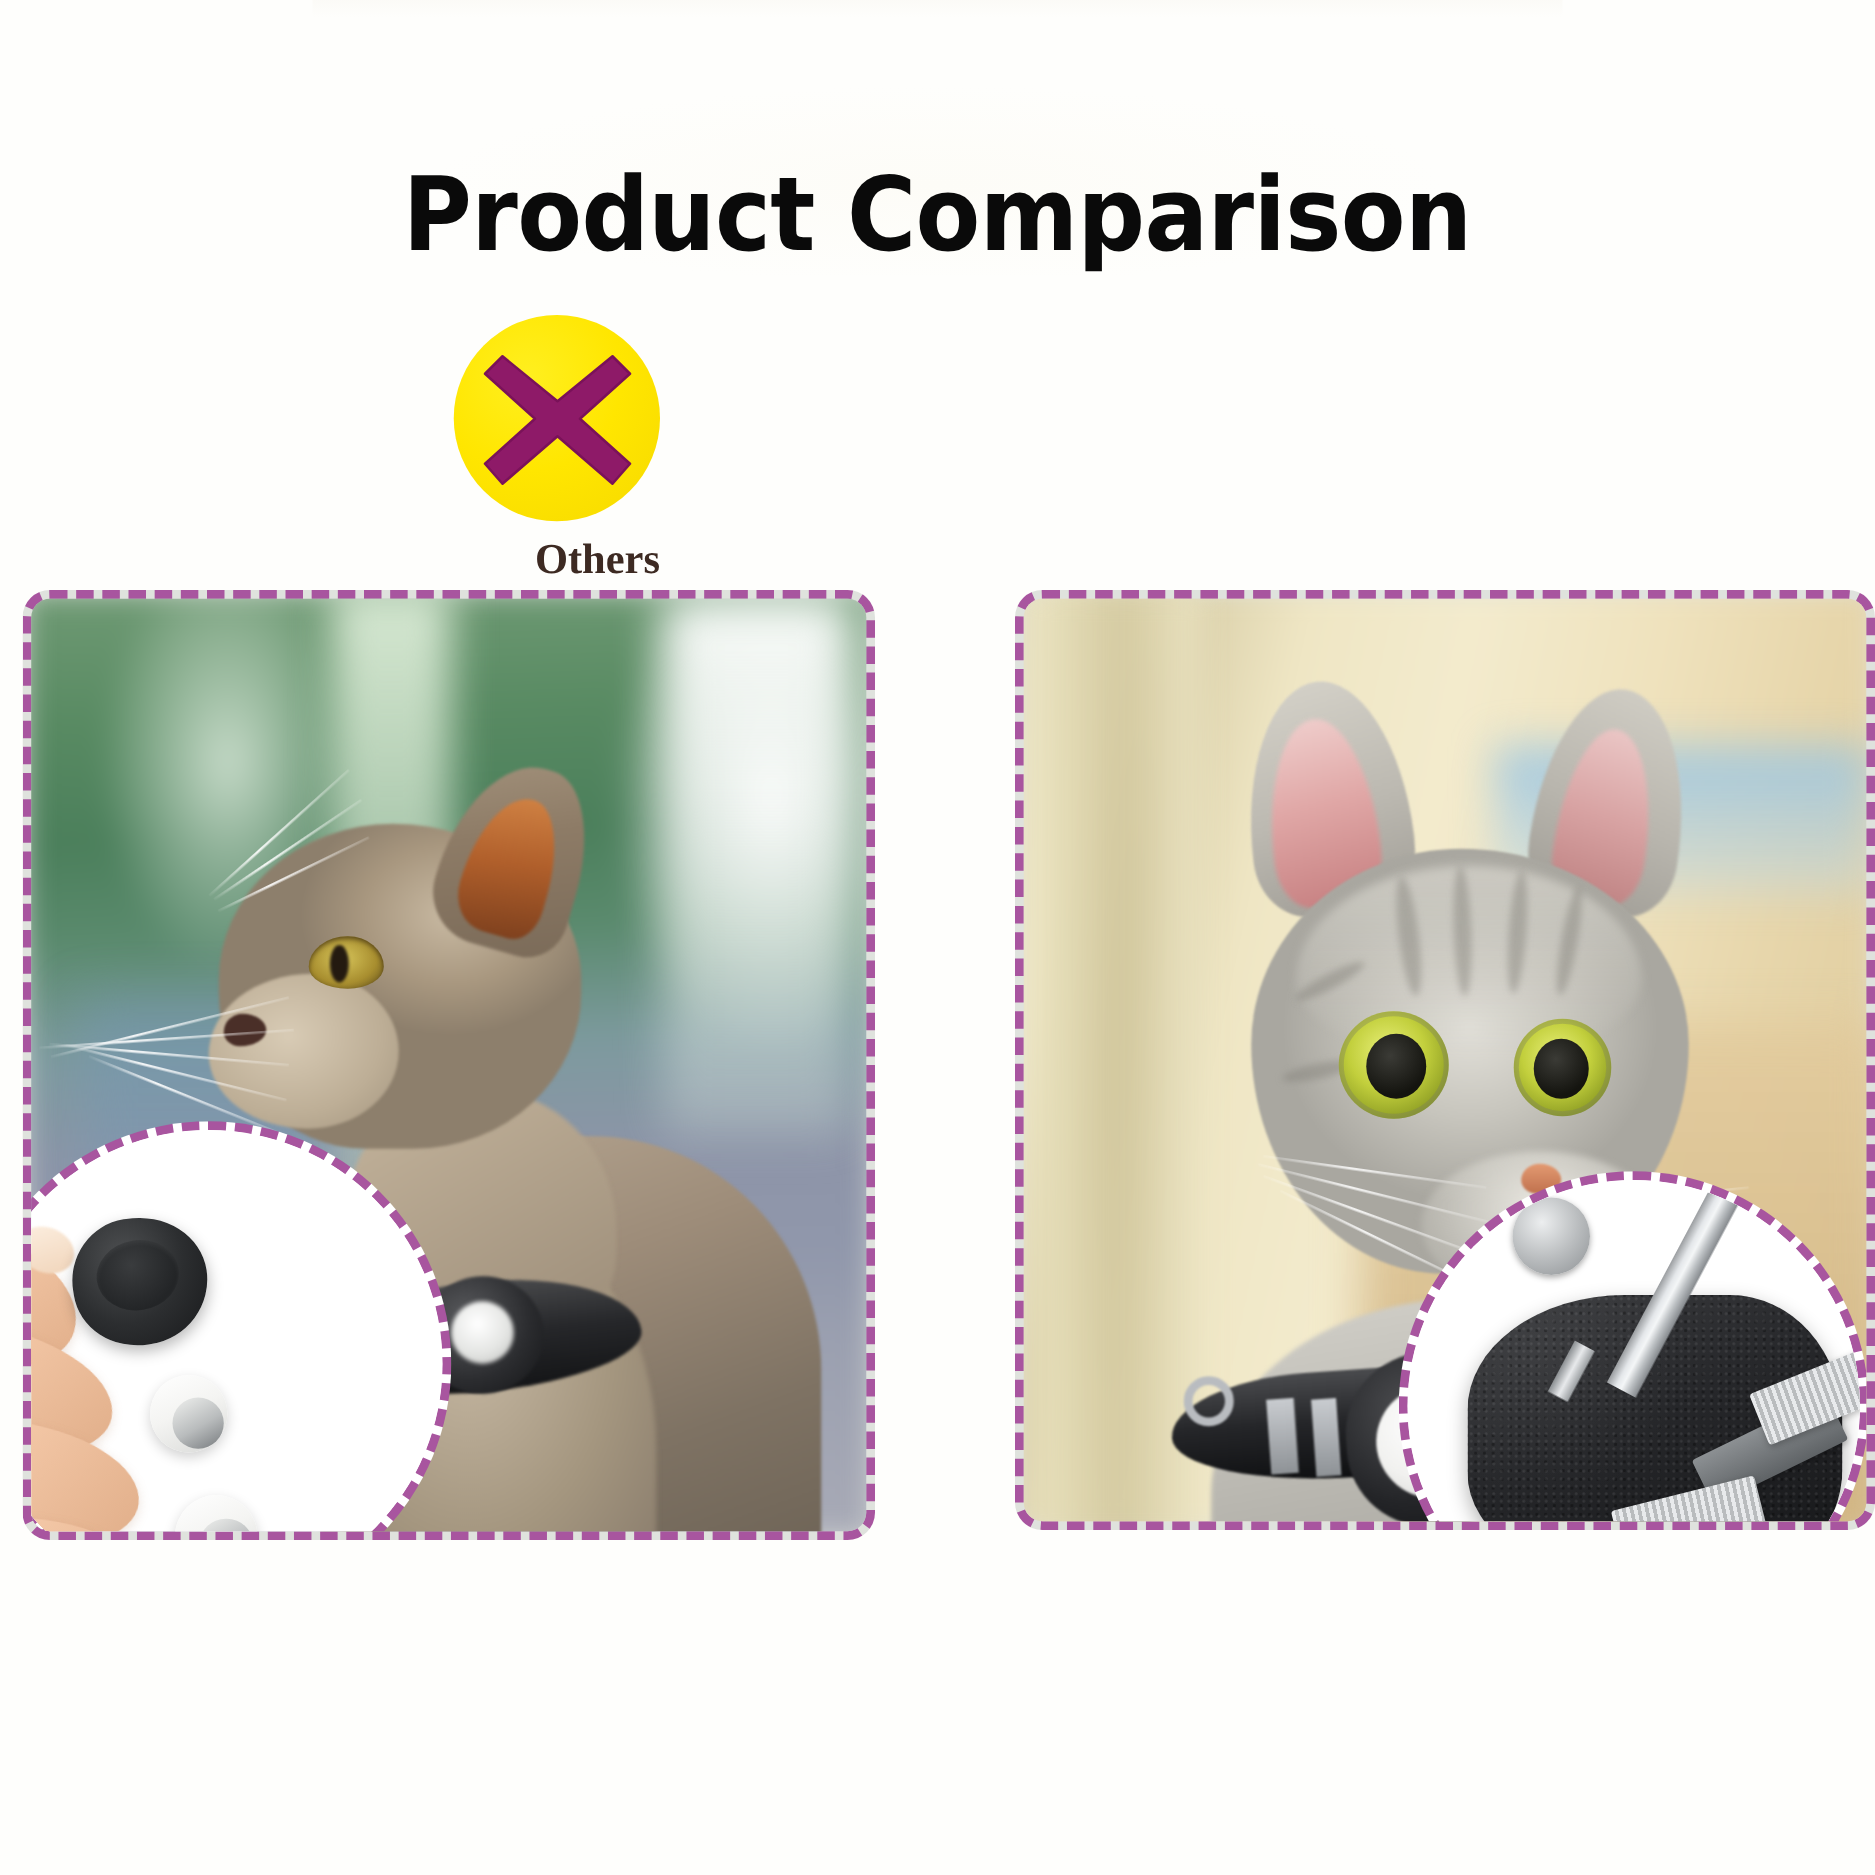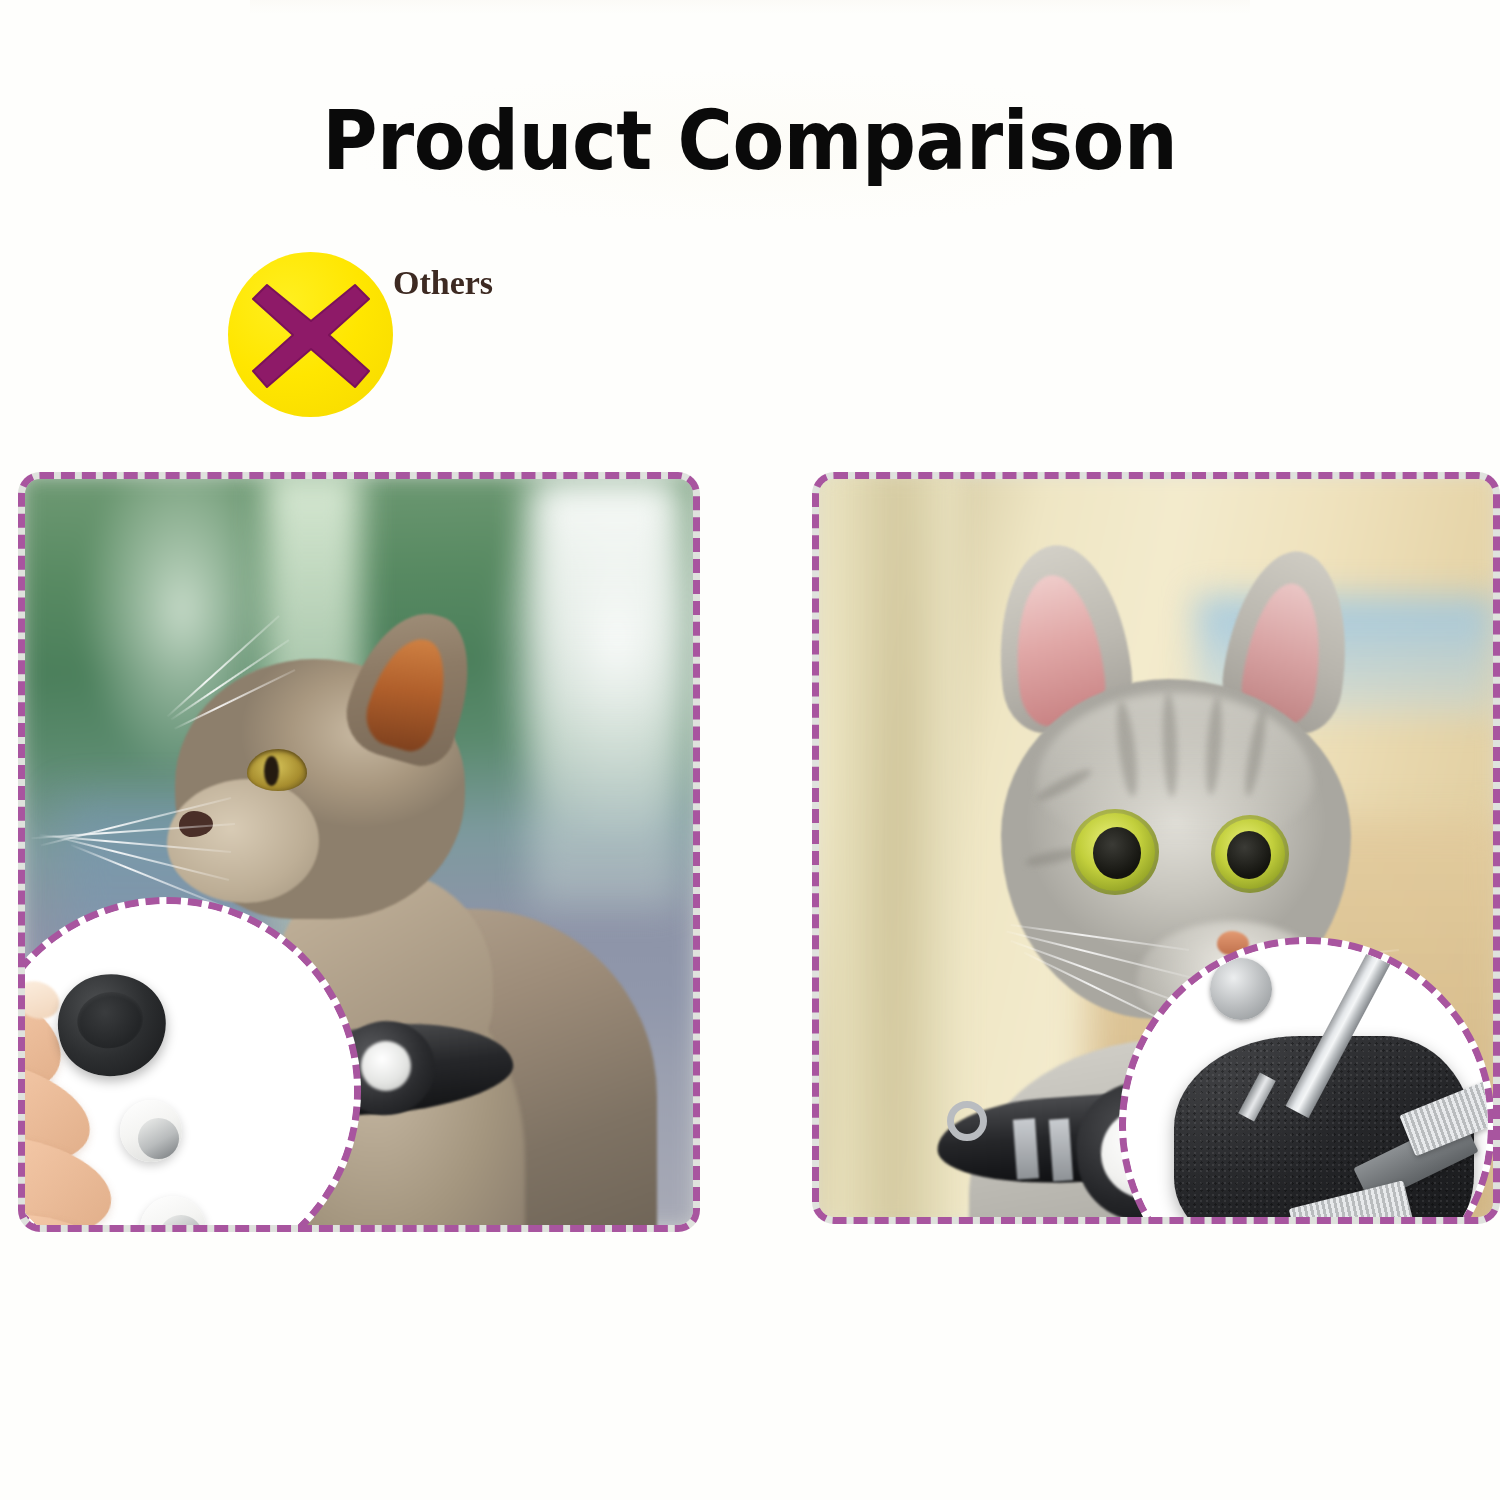--- a/index.html
+++ b/index.html
@@ -26,21 +26,21 @@
     width: 1000px; height: 14px;
     background: linear-gradient(180deg, #fbfaf6 0%, #fefefc 100%);
     opacity: .85;
   }
 
   
   .title-wrap {
     position: absolute;
     top: 60px; left: 0;
     width: 1500px; height: 160px;
-    display: flex; align-items: center; justify-content: center;
+    display: flex; align-items: flex-end; justify-content: center;
     background: radial-gradient(ellipse 560px 110px at 50% 55%, #fdfcf7 0%, #fefefc 72%);
   }
   .title {
     font-family: "DejaVu Sans", sans-serif;
     font-weight: 700;
     font-size: 82px;
     letter-spacing: -0.5px;
     color: #0a0a0a;
     transform: scaleX(0.92);
     white-space: nowrap;
@@ -49,21 +49,21 @@
   
   .badge-row {
     position: absolute;
     top: 252px; left: 0;
     width: 1500px; height: 215px;
   }
   .badge-col {
     position: absolute;
     top: 0;
     width: 300px;
-    display: flex; align-items: flex-start;
+    display: flex; flex-direction: column; align-items: flex-end;
   }
   .badge-col.left  { left: 228px; }
   .badge-col.right { left: 1040px; }
 
   .badge-circle {
     position: relative;
     width: 165px; height: 165px;
     border-radius: 50%;
     background: radial-gradient(circle at 36% 30%, #ffef1f 0%, #ffe600 48%, #f6d900 100%);
     display: flex; align-items: center; justify-content: center;

